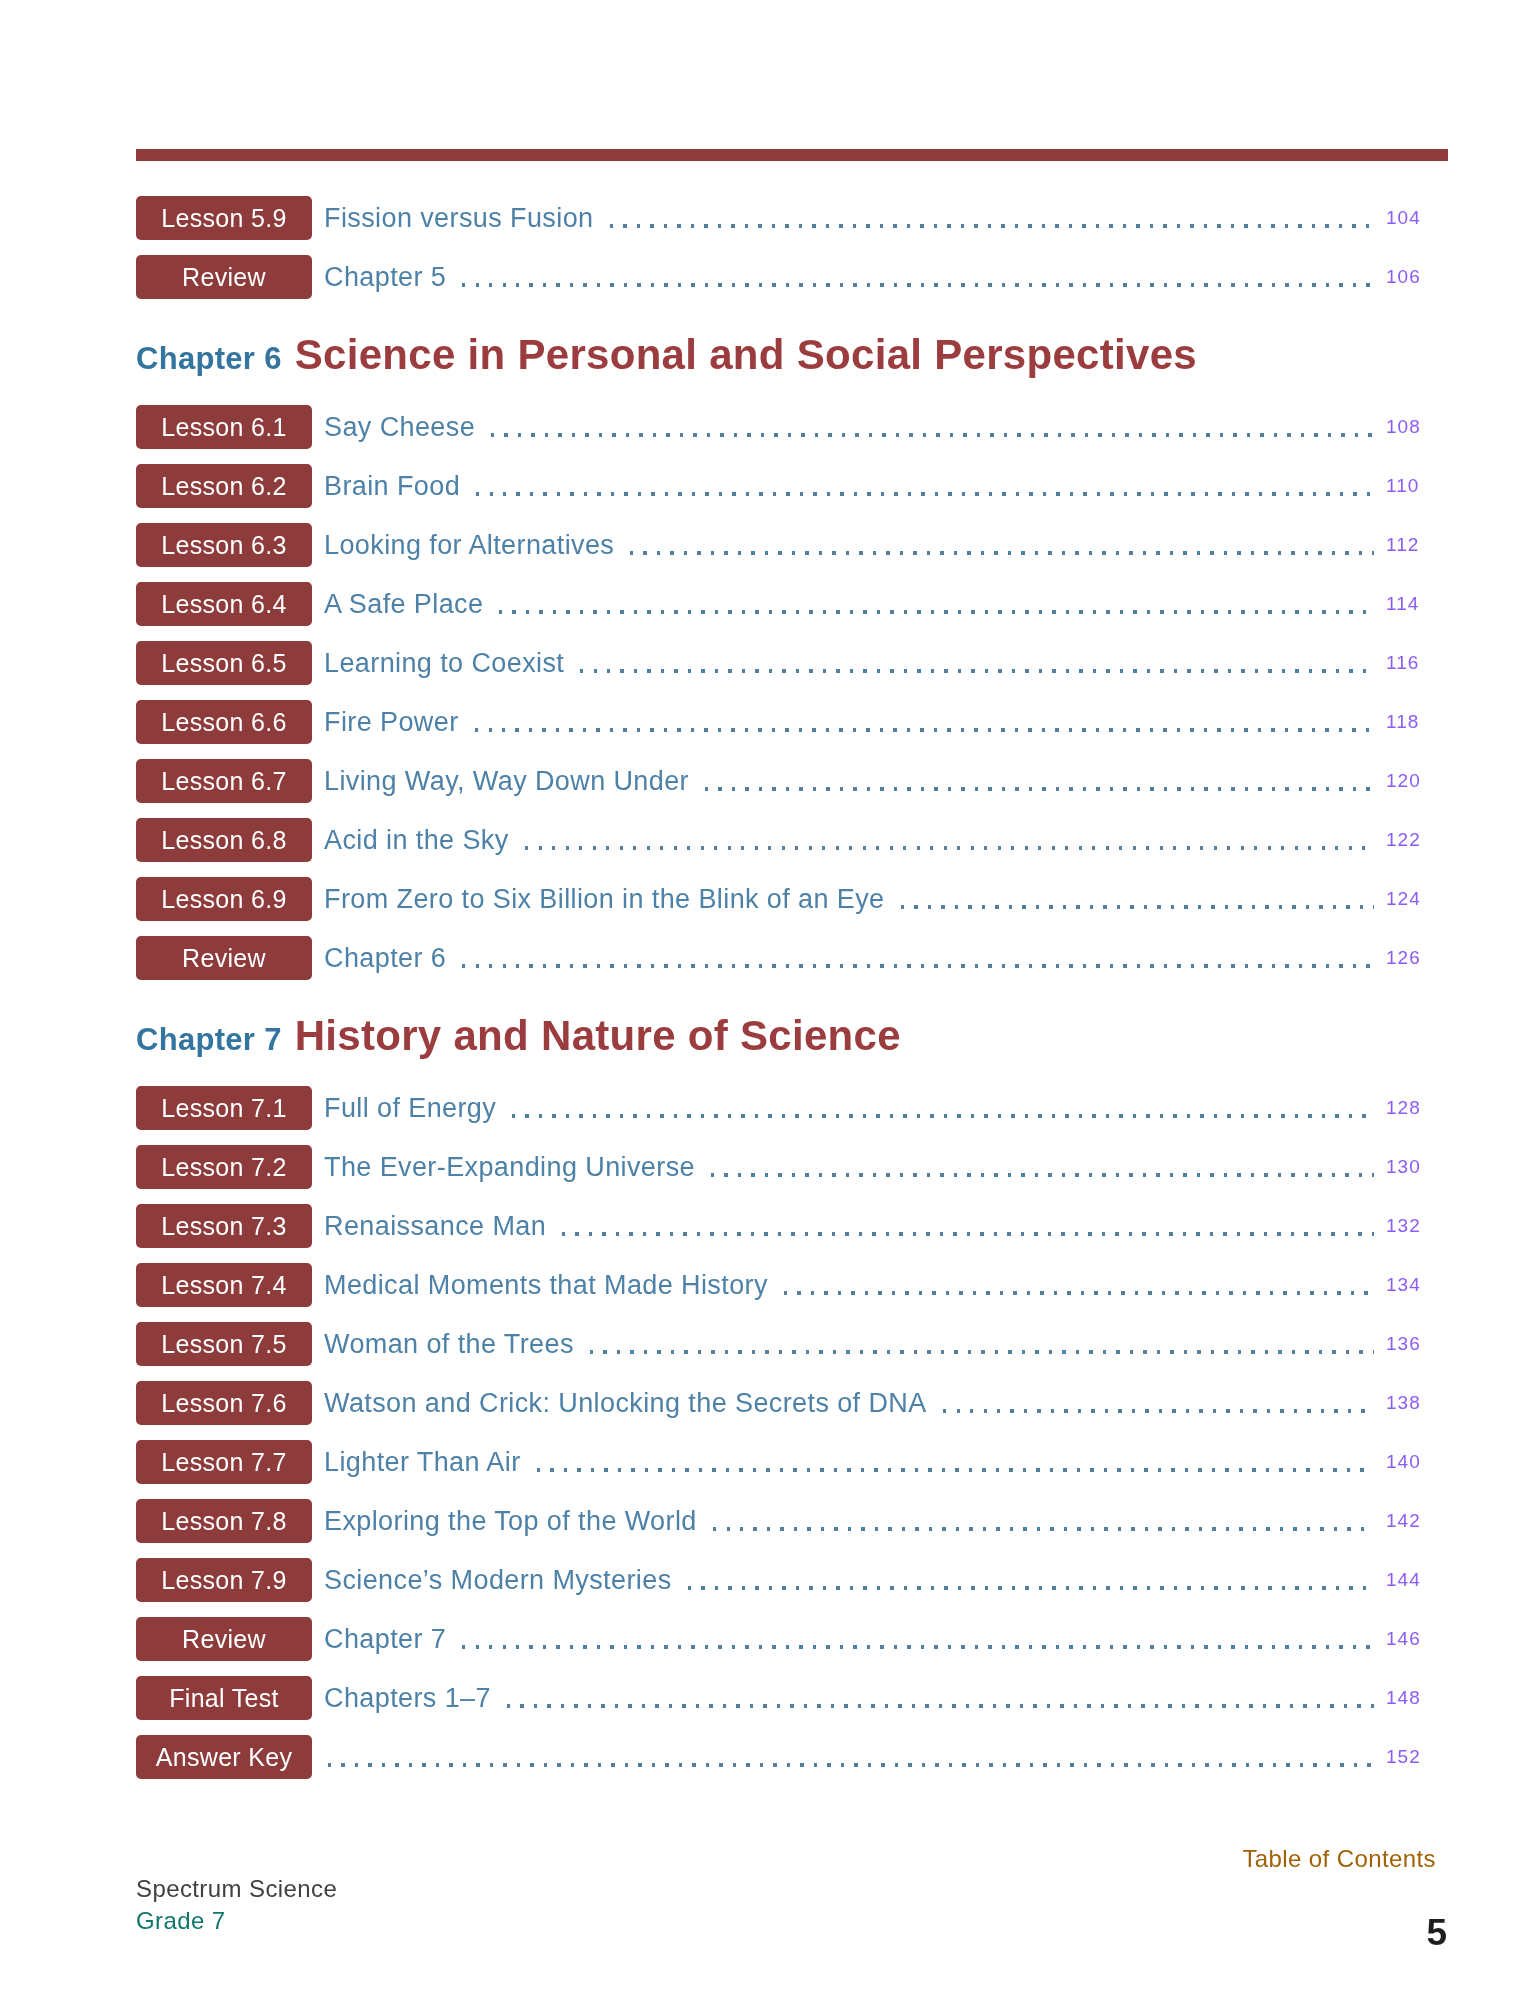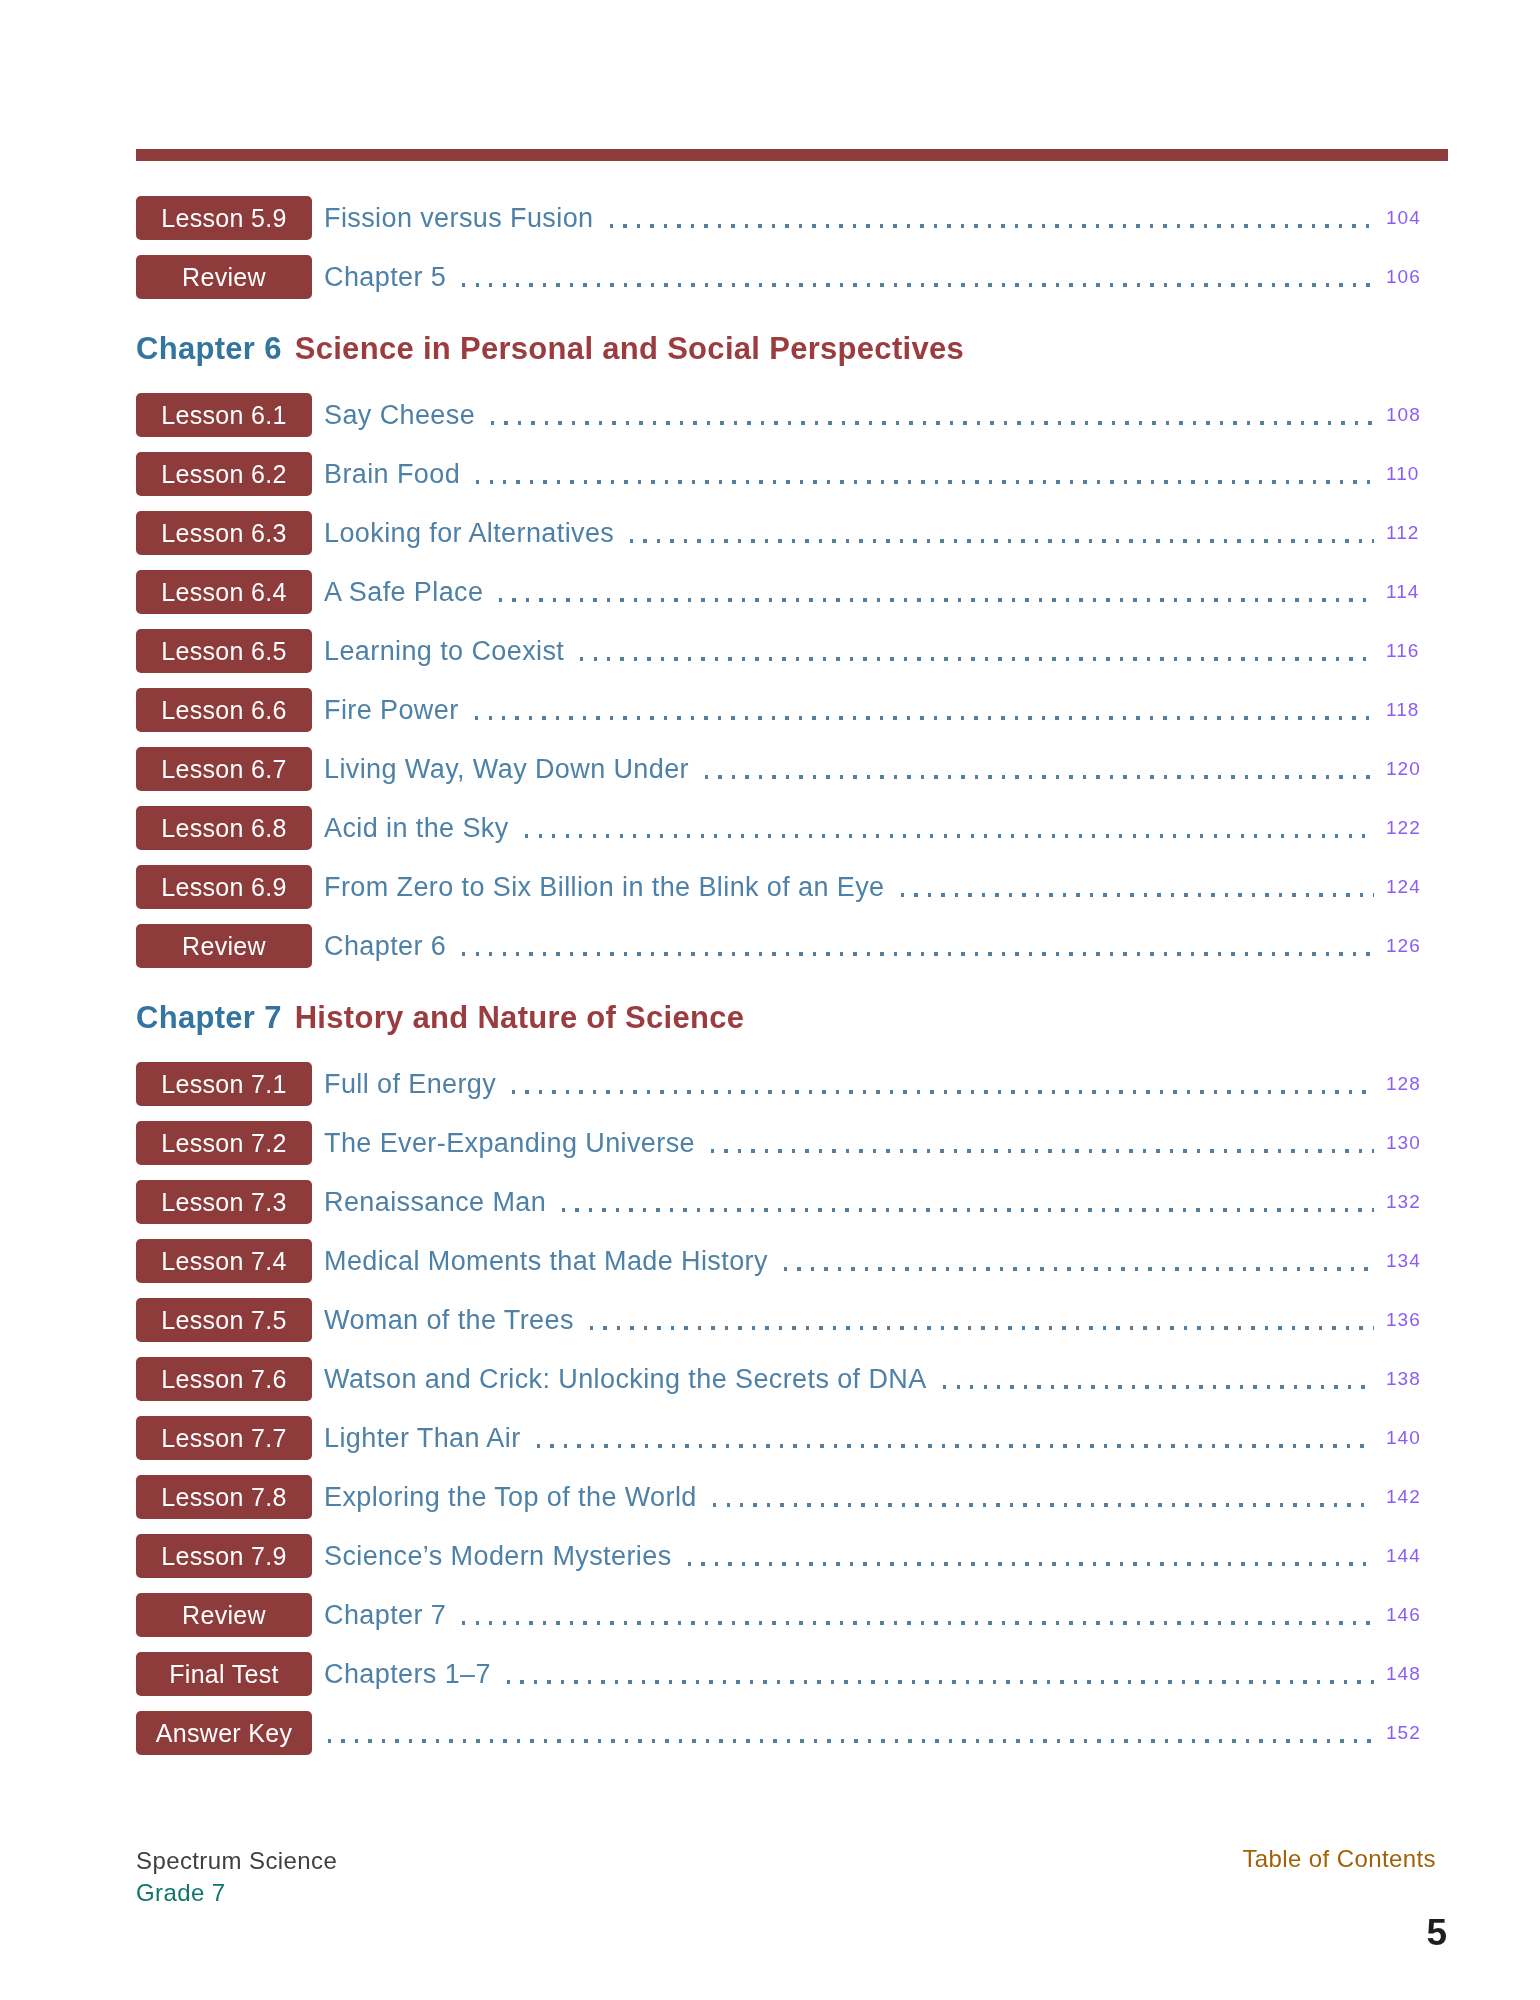--- a/index.html
+++ b/index.html
@@ -61,34 +61,34 @@
     align-items: baseline;
   }
   .ch-label {
     font-size: 31px;
     font-weight: bold;
     color: #33759f;
     letter-spacing: 0.3px;
   }
   .ch-title {
     margin-left: 13px;
-    font-size: 31px;
+    font-size: 42px;
     font-weight: bold;
     color: #9b3c3f;
     letter-spacing: 0.3px;
   }
   .footer {
     position: absolute;
     left: 136px; top: 1845px;
     width: 1300px;
     display: flex;
     justify-content: space-between;
     align-items: flex-start;
   }
-  .footer-left { line-height: 1.35; }
+  .footer-left { line-height: 1.35; margin-top: 28px; }
   .footer-series { font-size: 24px; color: #404040; letter-spacing: 0.4px; }
   .footer-grade  { font-size: 24px; color: #0f766e; letter-spacing: 0.4px; }
   .footer-right  { font-size: 24px; color: #a16207; letter-spacing: 0.4px; text-align: center; }
   .folio {
     position: absolute;
     right: 93px; top: 1912px;
     font-size: 37px;
     font-weight: bold;
     color: #1e1e20;
   }

